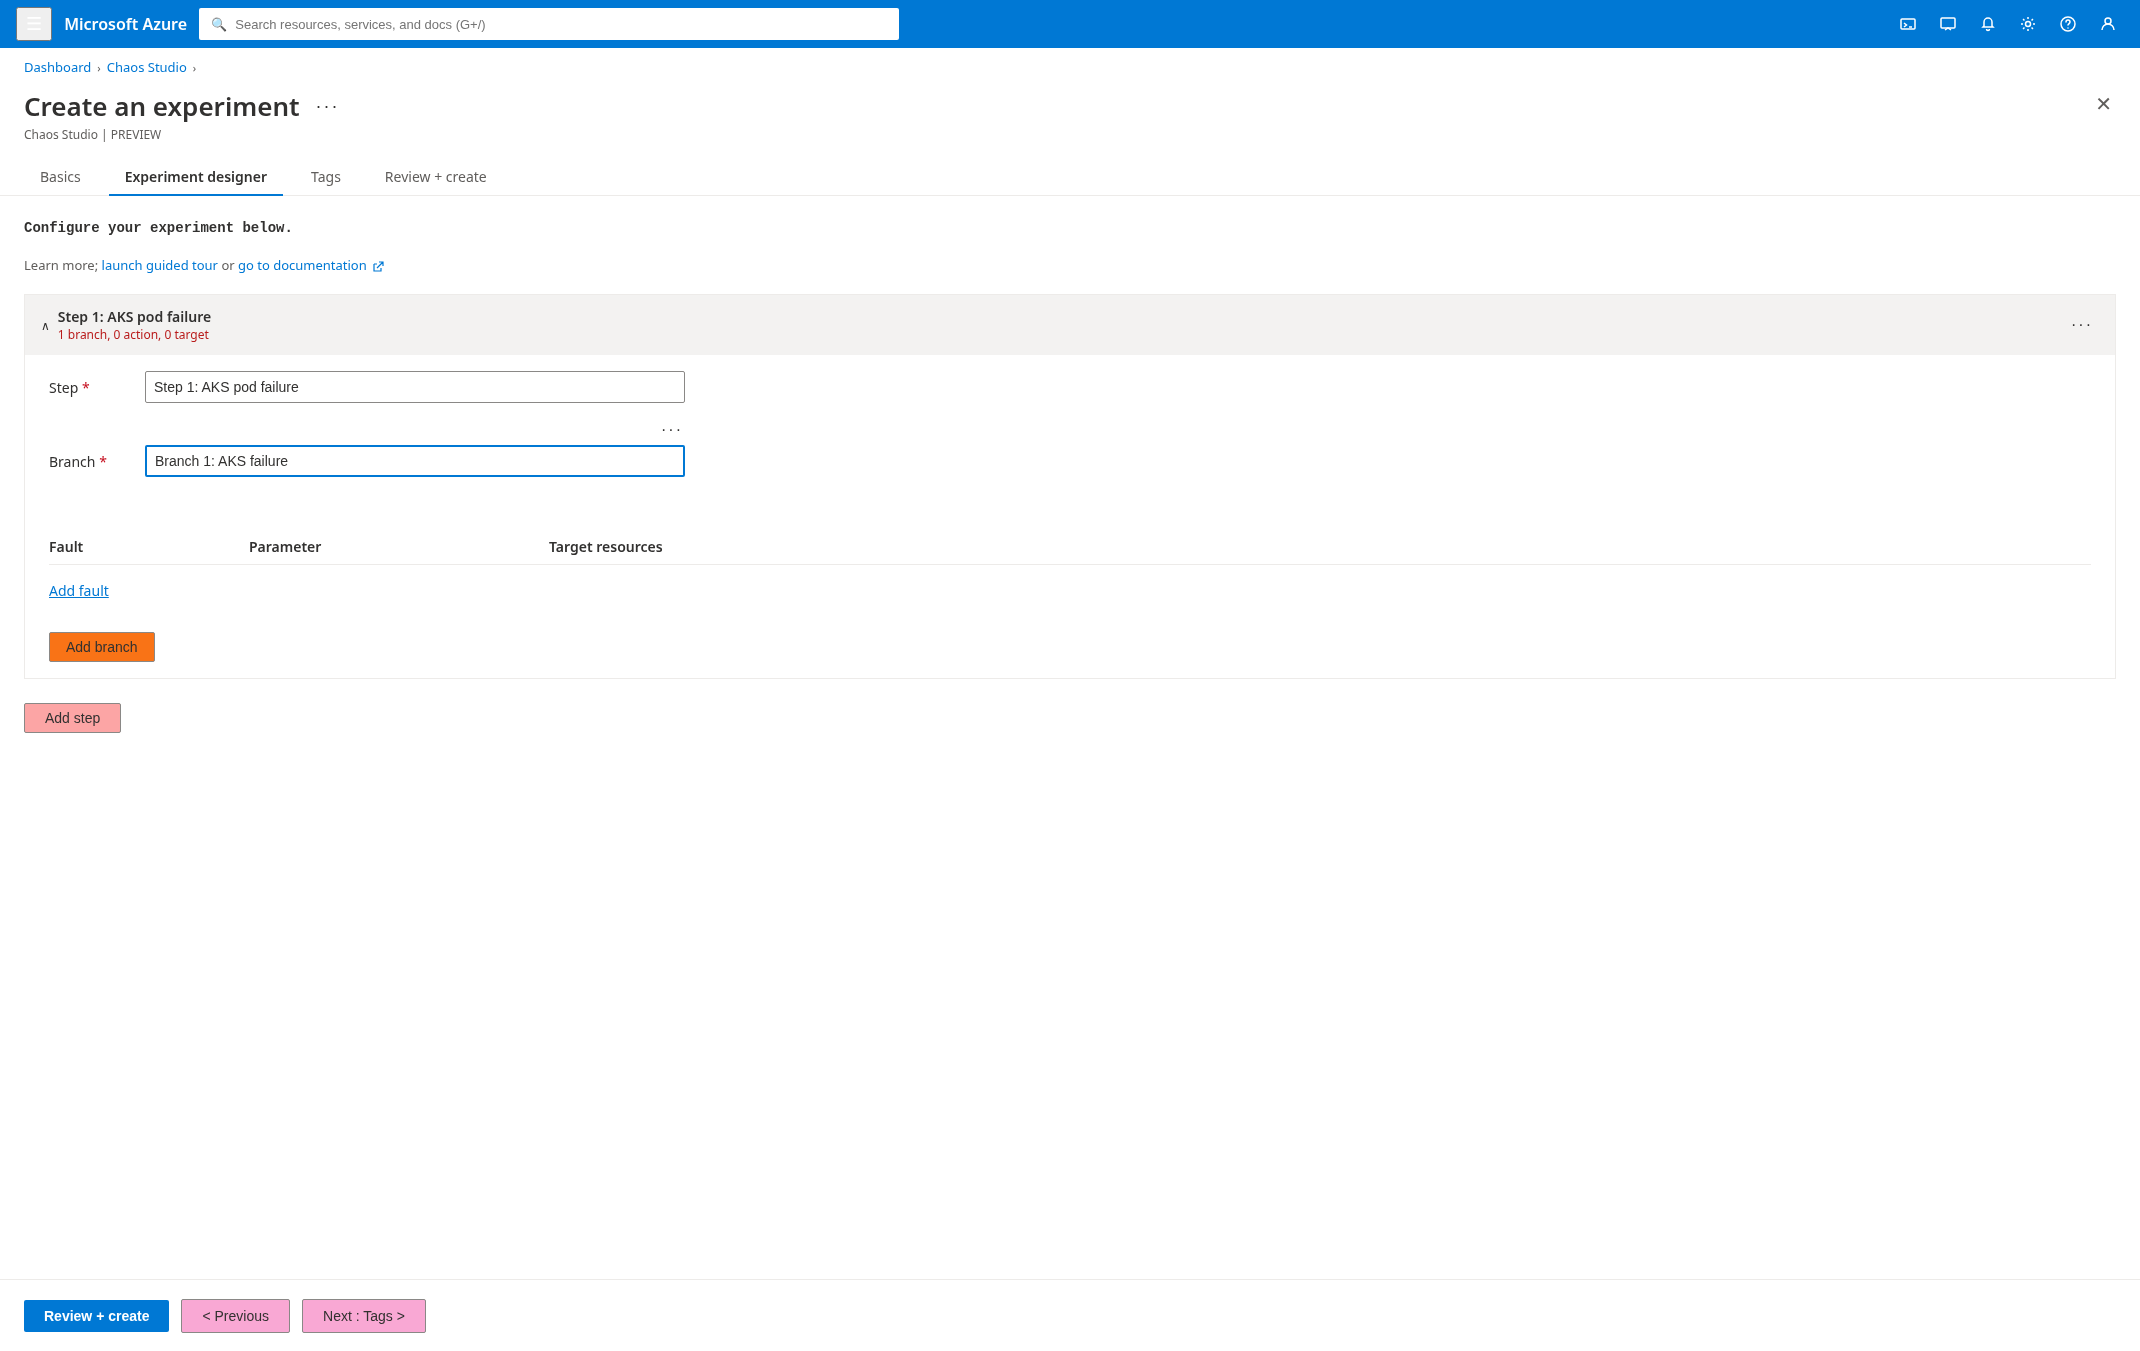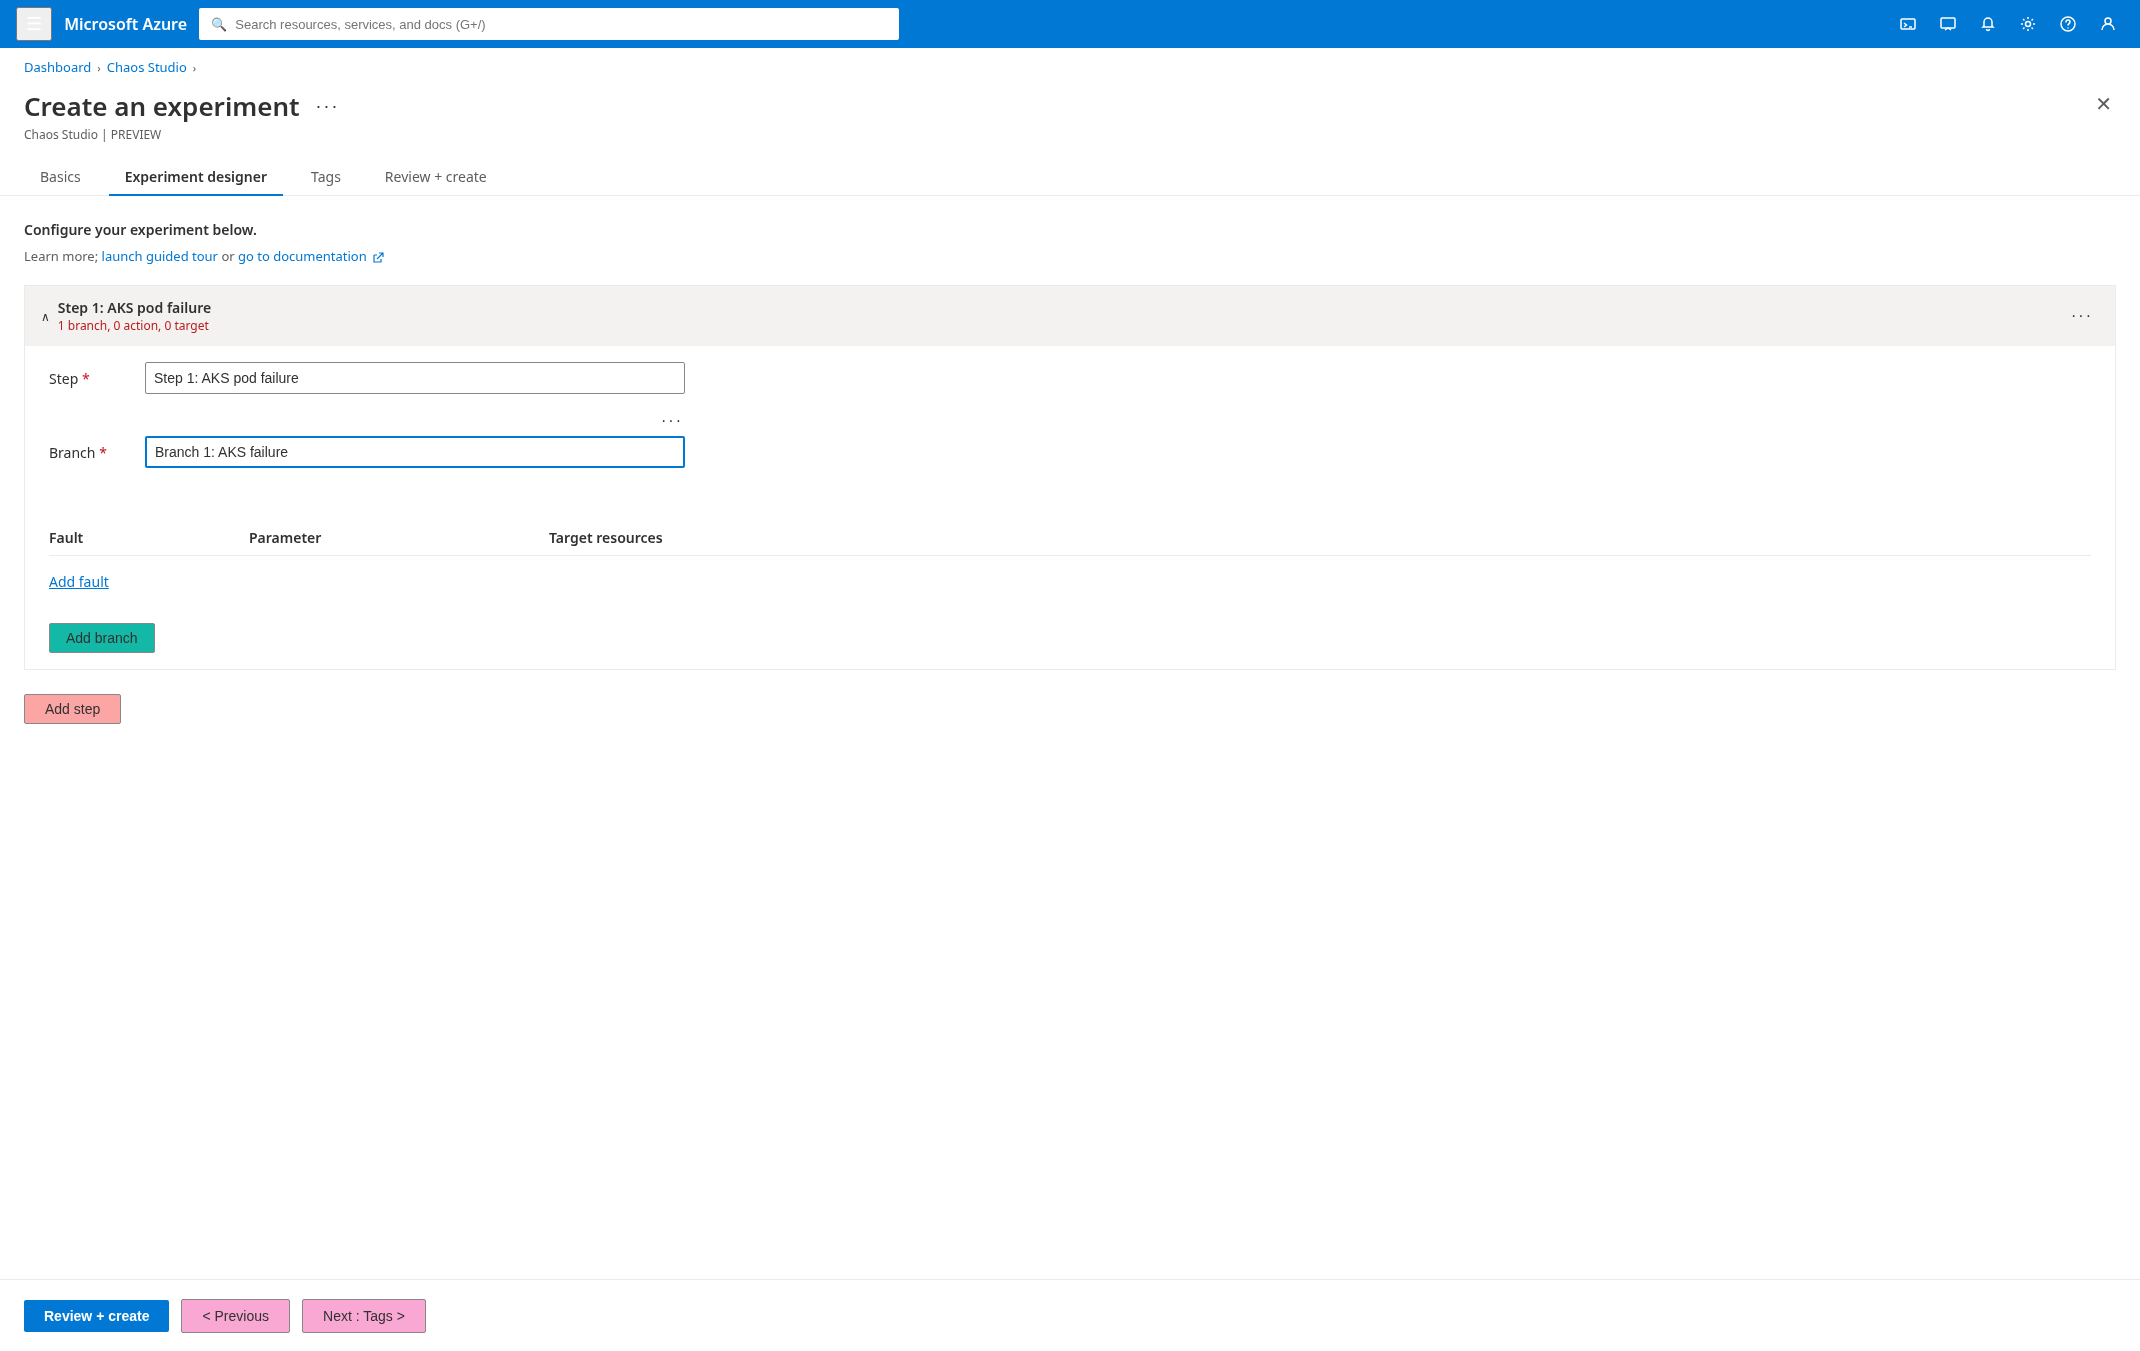--- a/index.html
+++ b/index.html
@@ -138,21 +138,22 @@
       border-bottom: 2px solid #0078d4;
     }
 
     
     .main-content {
       padding: 24px 24px 80px;
     }
 
     .configure-text {
       font-weight: 600;
-      margin-bottom: 8px;
+      margin-bottom: 20px;
+      font-family: Liberation Mono, monospace;
     }
     .learn-more {
       font-size: 13px;
       color: #605e5c;
       margin-bottom: 20px;
     }
     .learn-more a {
       color: #0078d4;
       text-decoration: none;
     }
@@ -257,21 +258,21 @@
 
     .add-fault-link {
       color: #0078d4;
       cursor: pointer;
       font-size: 14px;
       margin-bottom: 16px;
       display: inline-block;
     }
 
     .add-branch-btn {
-      background: #14b8a6;
+      background: #f97316;
       border: 1px solid #8a8886;
       border-radius: 2px;
       padding: 6px 16px;
       font-size: 14px;
       cursor: pointer;
       color: #323130;
     }
 
     
     .add-step-btn {

